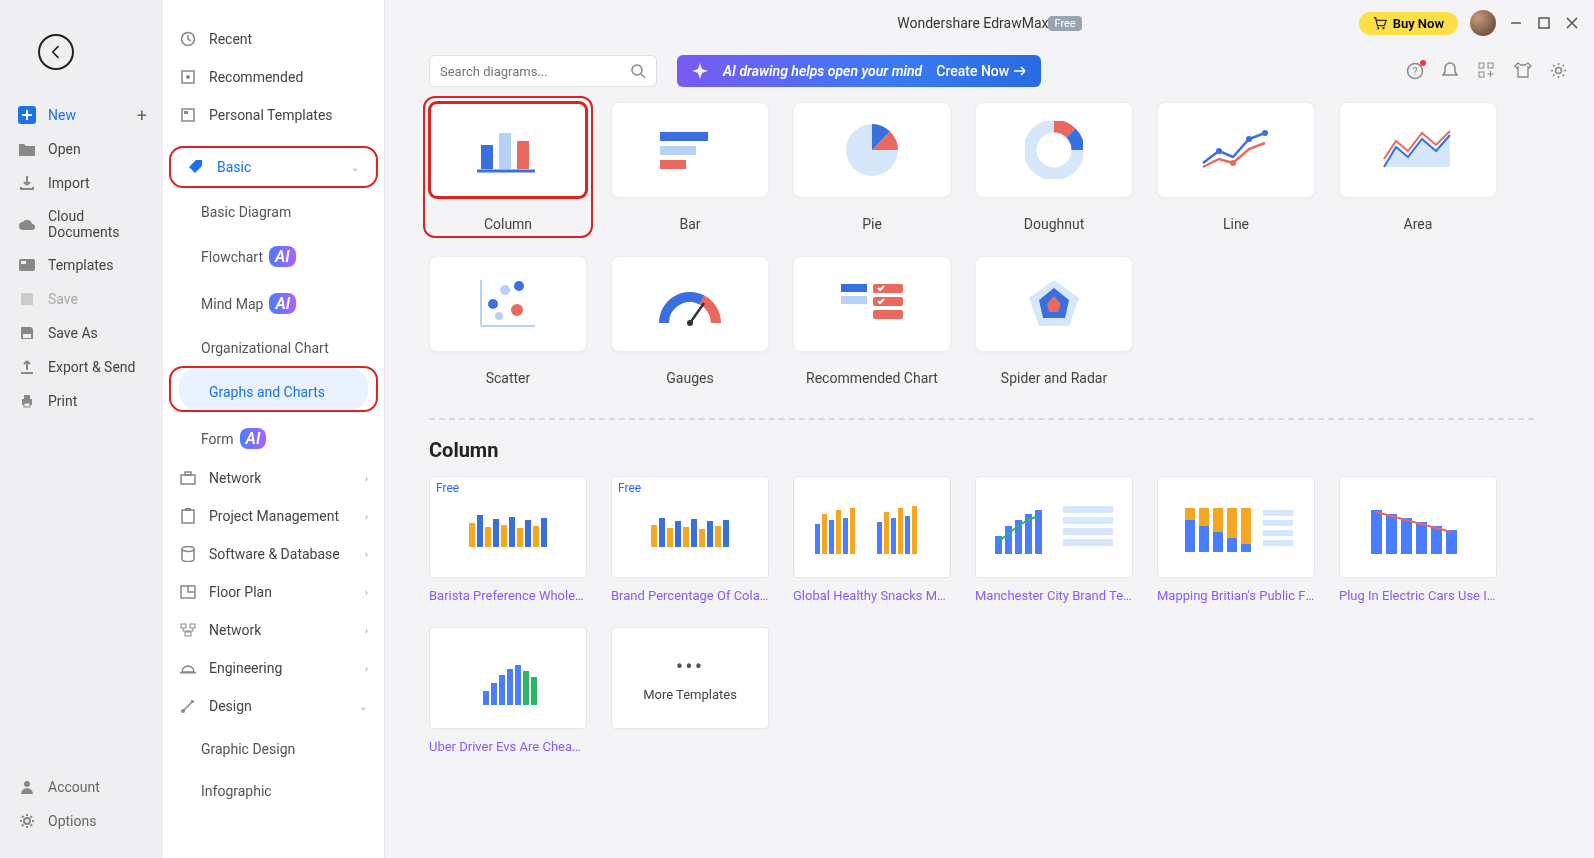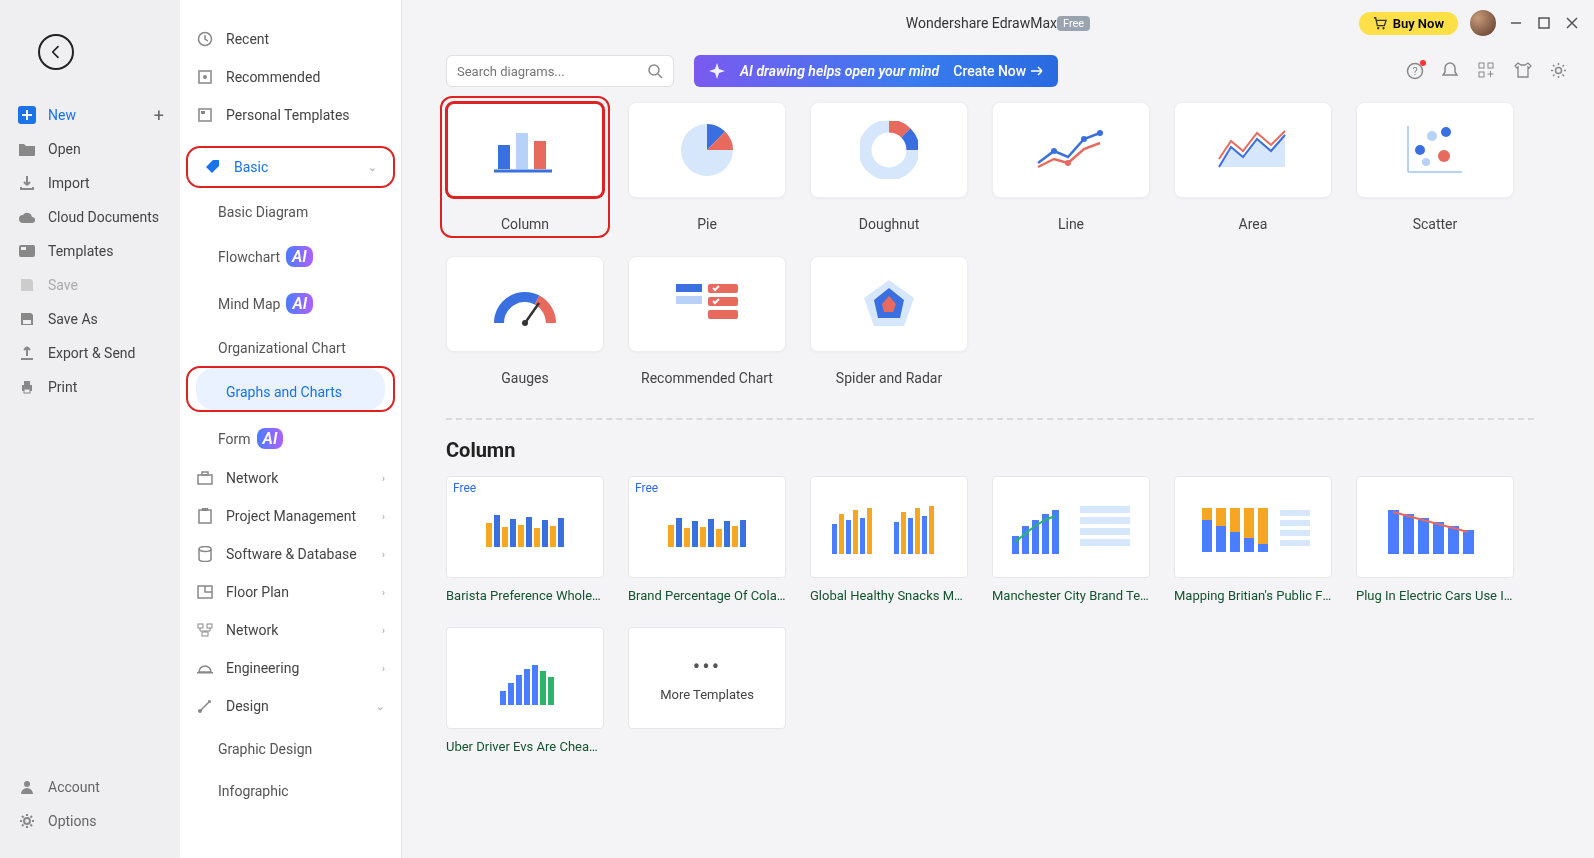--- a/index.html
+++ b/index.html
@@ -1,17 +1,17 @@
 <!DOCTYPE html>
 <html><head>
 <meta charset="utf-8">
 <style>
 * { margin: 0; padding: 0; box-sizing: border-box; font-family: -apple-system, BlinkMacSystemFont, "Segoe UI", Roboto, sans-serif; }
 body { background: #f4f4f6; width: 1594px; height: 858px; overflow: hidden; display: flex; }
-.left-rail { width: 180px; background: #efeff2; display: flex; flex-direction: column; }
+.left-rail { width: 163px; background: #efeff2; display: flex; flex-direction: column; }
 .back-btn { width: 36px; height: 36px; border: 2px solid #222; border-radius: 50%; margin: 34px 0 18px 38px; display: flex; align-items: center; justify-content: center; cursor: pointer; }
 .back-btn svg { width: 16px; height: 16px; }
 .rail-items { flex: 1; padding-top: 10px; }
 .rail-item { display: flex; align-items: center; padding: 8px 18px; cursor: pointer; color: #444; font-size: 14px; gap: 12px; position: relative; }
 .rail-item.active { color: #1a73e8; }
 .rail-item.disabled { color: #aaa; }
 .rail-icon { width: 18px; height: 18px; display: flex; align-items: center; justify-content: center; flex-shrink: 0; }
 .rail-item .plus { position: absolute; right: 16px; font-size: 18px; color: #666; }
 .rail-bottom { padding-bottom: 20px; }
 .rail-bottom .rail-item { color: #666; }
@@ -53,21 +53,21 @@
 .tile.selected { position:relative; }
 .tile.selected::after { content:""; position:absolute; inset:-6px; border:2.5px solid #d22; border-radius:12px; pointer-events:none; }
 .tile-label { text-align:center; padding-top:18px; font-size:14px; color:#444; }
 .tile.selected .tile-label { padding-top:18px; }
 .divider { border-top:2px dashed #d8d8dd; margin:32px 0 18px 0; }
 .section-title { font-size:20px; font-weight:700; color:#222; margin-bottom:14px; }
 .tmpl-grid { display:flex; flex-wrap:wrap; gap:24px; }
 .tmpl { width:158px; cursor:pointer; }
 .tmpl-thumb { width:158px; height:102px; background:#fff; border:1px solid #e5e7eb; border-radius:4px; position:relative; overflow:hidden; display:flex; align-items:center; justify-content:center; }
 .free-tag { position:absolute; top:4px; left:6px; color:#2a6ae8; font-size:12px; }
-.tmpl-label { font-size:13px; color:#14532d; padding-top:10px; white-space:nowrap; overflow:hidden; text-overflow:ellipsis; }
+.tmpl-label { font-size:13px; color:#8b5cf6; padding-top:10px; white-space:nowrap; overflow:hidden; text-overflow:ellipsis; }
 .more-dots { font-size:22px; color:#555; letter-spacing:2px; }
 
 
 .mini-bars { display:flex; align-items:flex-end; gap:2px; height:40px; }
 .mini-bars span { width:6px; background:#3a6fe0; }
 .mini-bars span:nth-child(odd){ background:#f5a623; }
 svg { display:block; }
 </style>
 </head>
 <body>
@@ -421,20 +421,30 @@
       <div class="tile selected">
         <div class="tile-thumb">
             <svg width="70" height="54" viewBox="0 0 70 54">
               <rect x="8" y="22" width="12" height="24" fill="#3a6fe0"></rect>
               <rect x="26" y="10" width="12" height="36" fill="#b8d2f7"></rect>
               <rect x="44" y="18" width="12" height="28" fill="#e86a5f"></rect>
               <line x1="4" y1="48" x2="62" y2="48" stroke="#3a6fe0" stroke-width="3"></line>
             </svg>
           </div>
         <div class="tile-label">Column</div>
+      </div>
+      <div class="tile">
+        <div class="tile-thumb">
+            <svg width="64" height="44" viewBox="0 0 64 44">
+              <rect x="2" y="4" width="48" height="9" fill="#3a6fe0"></rect>
+              <rect x="2" y="18" width="36" height="9" fill="#b8d2f7"></rect>
+              <rect x="2" y="32" width="26" height="9" fill="#e86a5f"></rect>
+            </svg>
+          </div>
+        <div class="tile-label">Bar</div>
       </div>
       <div class="tile">
         <div class="tile-thumb">
             <svg width="58" height="58" viewBox="0 0 58 58">
               <circle cx="29" cy="29" r="26" fill="#d6e6fb"></circle>
               <path d="M29 29V3a26 26 0 0118 7.5L29 29z" fill="#3a6fe0"></path>
               <path d="M29 29l18-18.5A26 26 0 0155 29H29z" fill="#e86a5f"></path>
             </svg>
           </div>
         <div class="tile-label">Pie</div>

